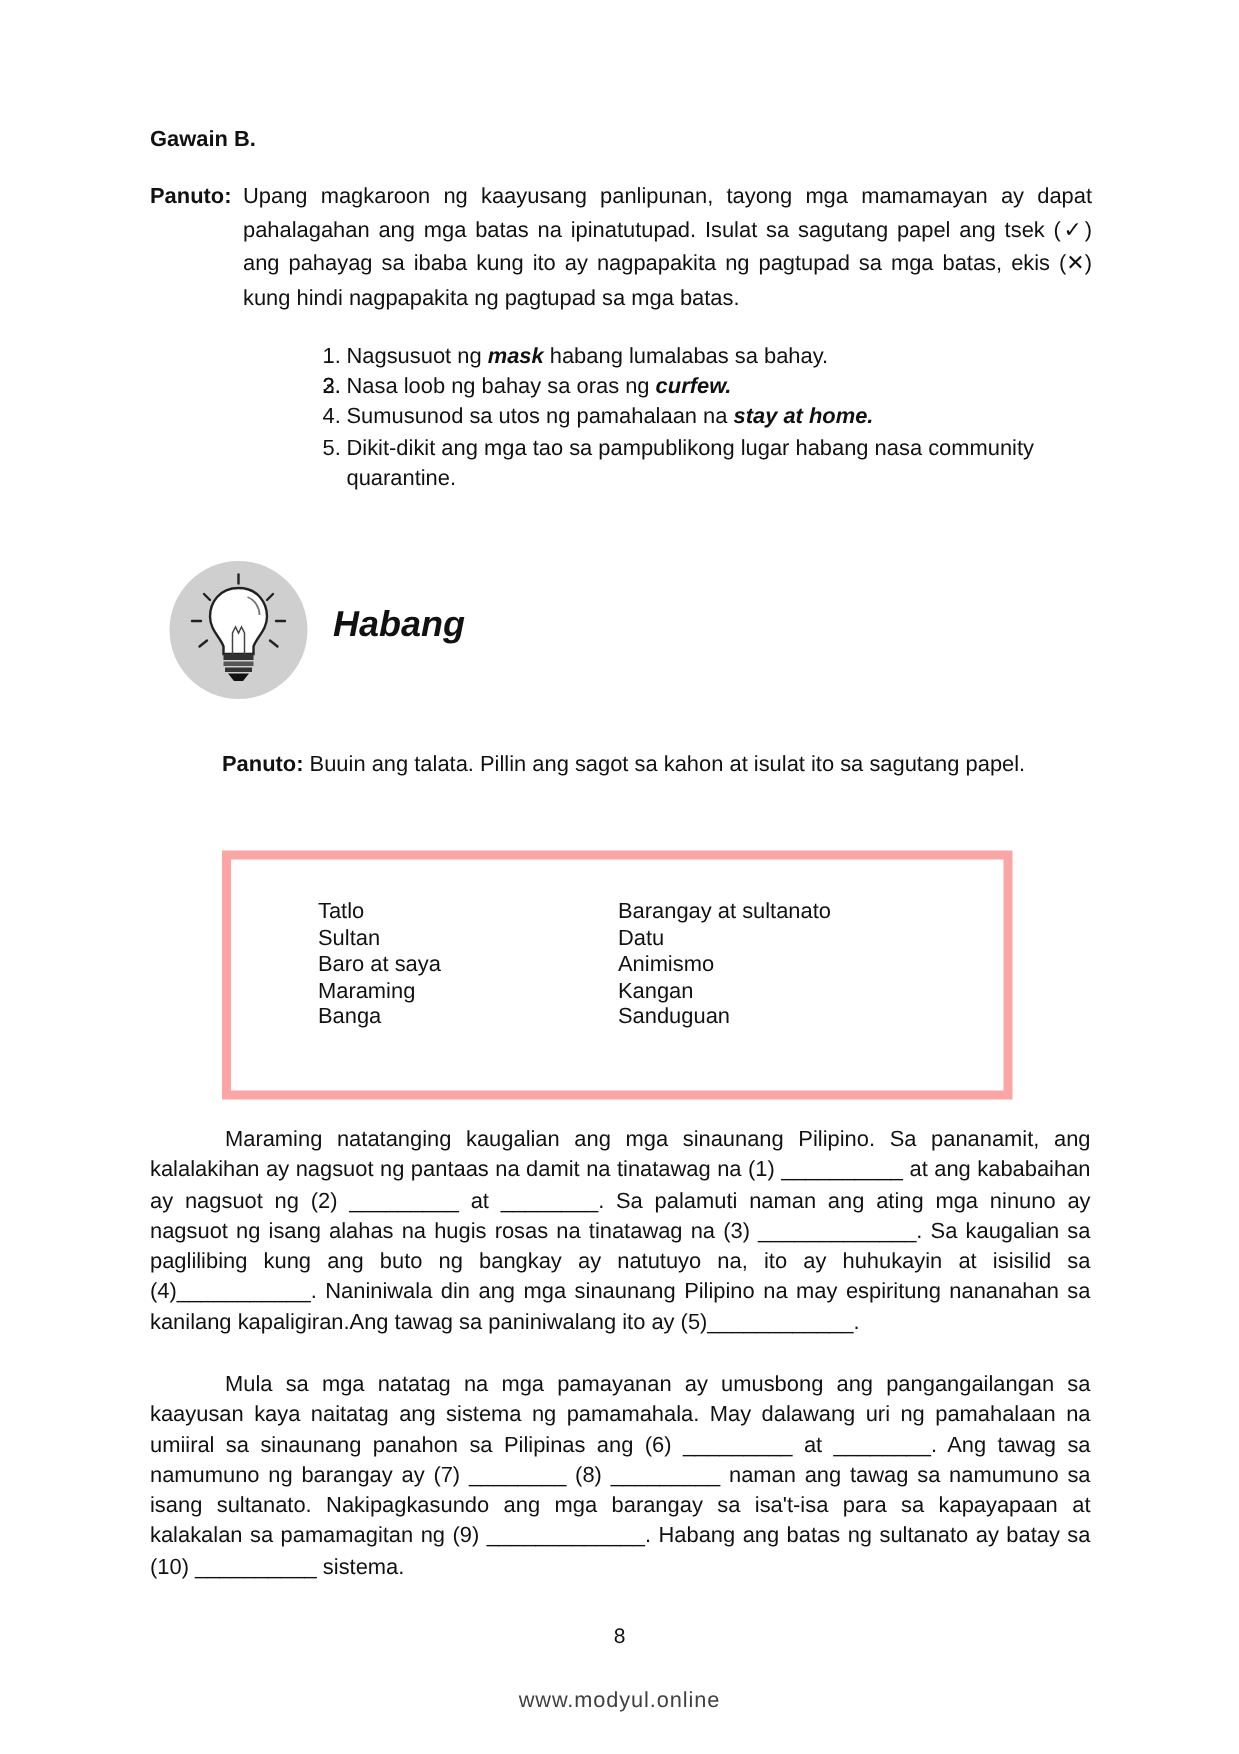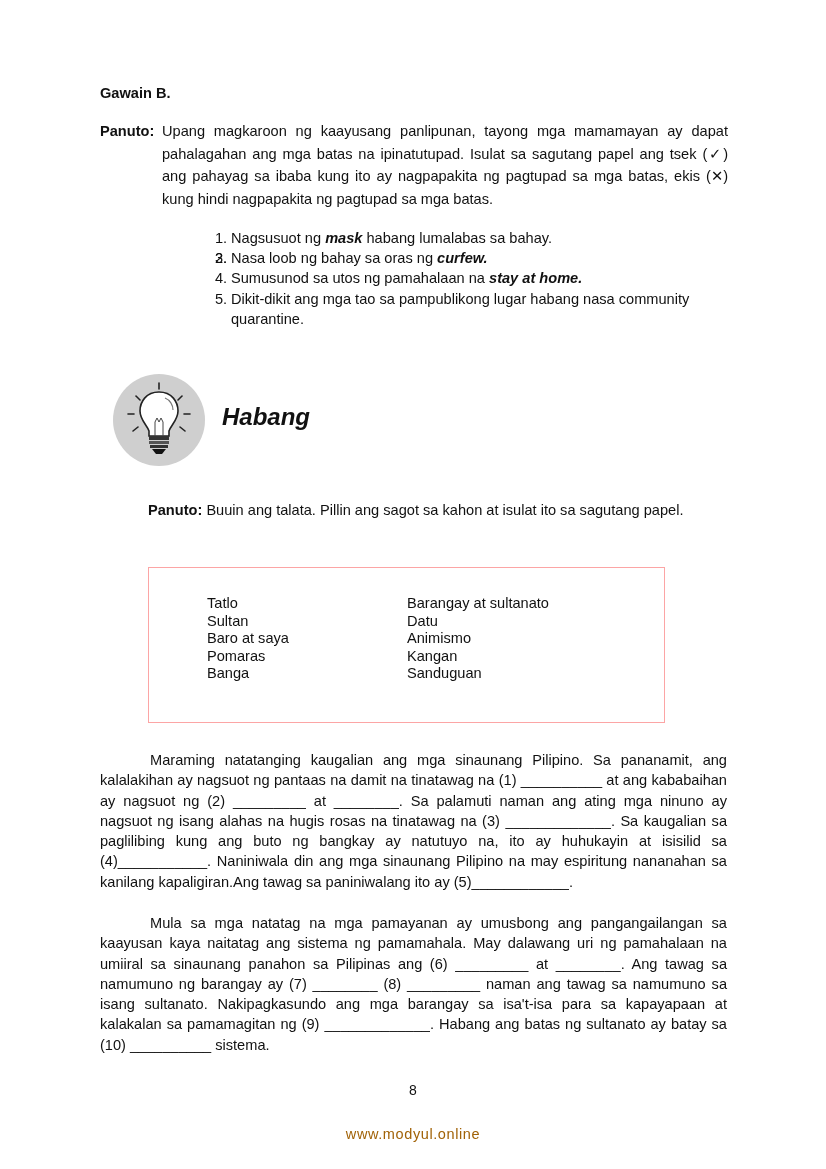--- a/index.html
+++ b/index.html
@@ -18,32 +18,32 @@
 
   .list { left: 215px; top: 228px; width: 520px; line-height: 20.2px; margin: 0; padding: 0; list-style: none; }
   .list li { position: relative; padding-left: 16px; }
   .list li .num { position: absolute; left: 0; top: 0; }
 
   .bulb-wrap { left: 113px; top: 374px; width: 92px; height: 92px; border-radius: 50%; background: #cfcfcf; }
   .isaisip { left: 222px; top: 403px; font-size: 24px; font-weight: bold; font-style: italic; }
 
   .panuto2 { left: 100px; top: 502px; width: 640px; margin-left: 48px; }
 
-  .box { left: 148px; top: 567px; width: 515px; height: 154px; border: 1px solid #fca5a5; }
+  .box { left: 148px; top: 567px; width: 515px; height: 154px; border: 6px solid #fca5a5; }
   .col { position: absolute; top: 27px; line-height: 17.6px; }
   .col.left { left: 58px; }
   .col.right { left: 258px; }
 
   .para { left: 100px; width: 627px; line-height: 20.3px; text-align: justify; }
   .para p { margin: 0; text-indent: 50px; }
   .p1 { top: 750px; }
   .p2 { top: 913px; }
 
   .pagenum { left: 0; width: 826px; top: 1082px; text-align: center; font-size: 14px; }
-  .watermark { left: 0; width: 826px; top: 1126px; text-align: center; font-size: 14.5px; color: #a16207; letter-spacing: 0.6px; }
+  .watermark { left: 0; width: 826px; top: 1126px; text-align: center; font-size: 14.5px; color: #404040; letter-spacing: 0.6px; }
 </style>
 </head>
 <body>
 
 <div class="abs section-heading">Gawain B.</div>
 
 <div class="abs instr">
   <span class="instr-label">Panuto:</span>
   <div class="instr-text">Upang magkaroon ng kaayusang panlipunan, tayong mga mamamayan ay dapat pahalagahan ang mga batas na ipinatutupad. Isulat sa sagutang papel ang tsek (✓) ang pahayag sa ibaba kung ito ay nagpapakita ng pagtupad sa mga batas, ekis (✕) kung hindi nagpapakita ng pagtupad sa mga batas.</div>
 </div>
@@ -100,21 +100,21 @@
 <div class="abs panuto2">
   <span class="b">Panuto:</span>
   <span>Buuin ang talata. Pillin ang sagot sa kahon at isulat ito sa sagutang papel.</span>
 </div>
 
 <div class="abs box">
   <div class="col left">
     <div>Tatlo</div>
     <div>Sultan</div>
     <div>Baro at saya</div>
-    <div>Pomaras</div>
+    <div>Maraming</div>
     <div>Banga</div>
   </div>
   <div class="col right">
     <div>Barangay at sultanato</div>
     <div>Datu</div>
     <div>Animismo</div>
     <div>Kangan</div>
     <div>Sanduguan</div>
   </div>
 </div>

